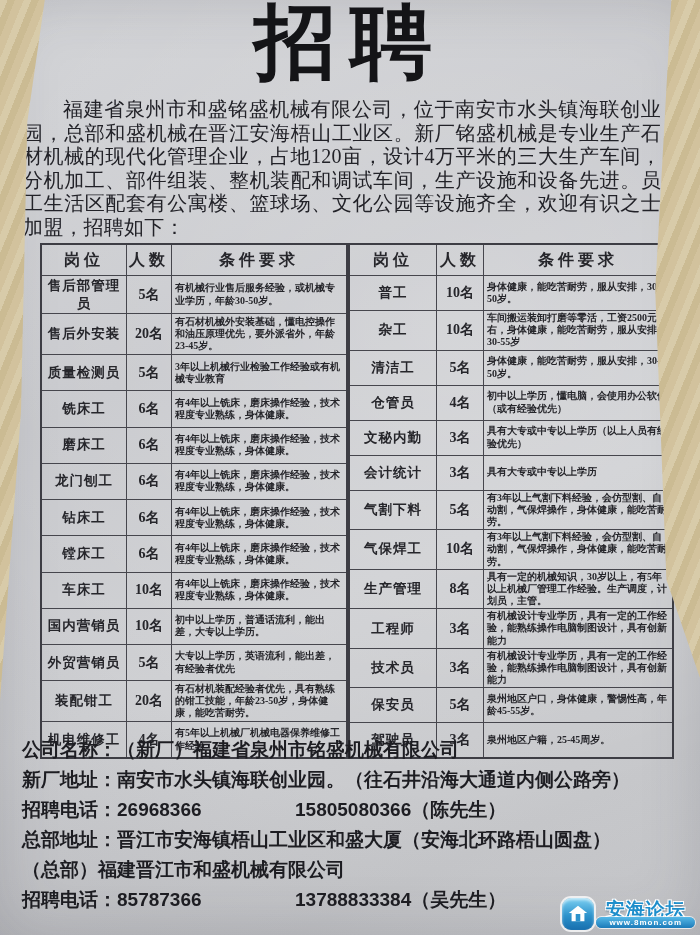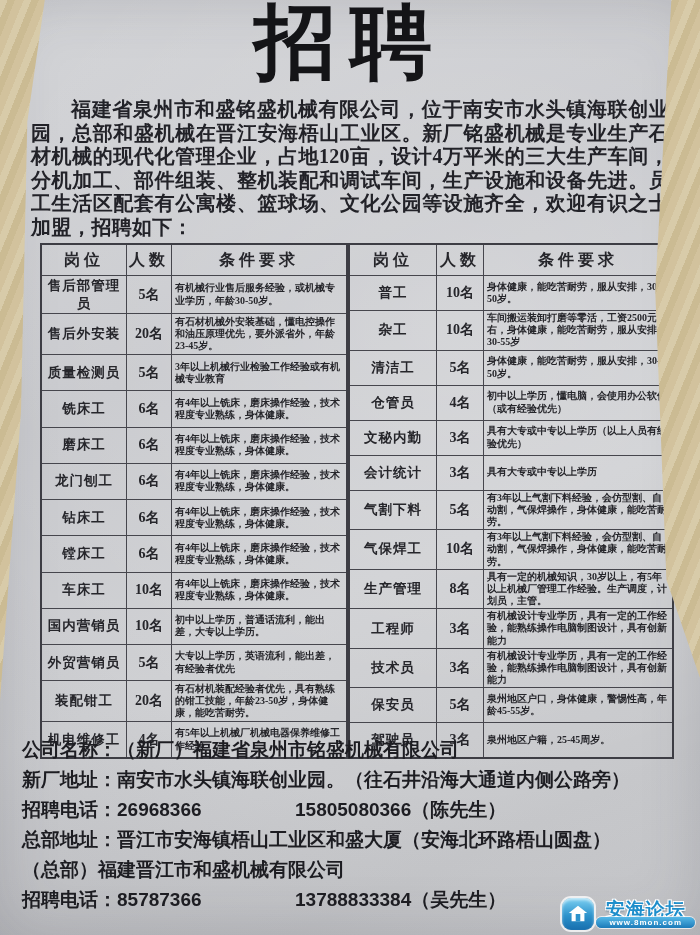--- a/index.html
+++ b/index.html
@@ -17,22 +17,22 @@
     box-shadow:inset 0 0 60px rgba(60,60,70,.18);
     color:#26262b;
   }
   .shade{position:absolute;inset:0;pointer-events:none;
     background:radial-gradient(130% 90% at 65% 35%,rgba(255,255,255,.20) 0%,rgba(0,0,0,0) 55%,rgba(40,40,50,.12) 100%);}
   .title{
     position:absolute;top:2px;left:0;width:100%;text-align:center;
     font-size:82px;font-weight:bold;letter-spacing:14px;color:#141417;line-height:1.0;
   }
   .intro{
-    position:absolute;top:86px;left:31px;width:638px;
-    font-size:20px;line-height:23.5px;font-weight:700;color:#222228;
+    position:absolute;top:86px;left:23px;width:638px;
+    font-size:20px;line-height:23.5px;font-weight:400;color:#222228;
     text-indent:2em;text-align:justify;letter-spacing:.2px;margin-top:12px;
   }
   .tables{position:absolute;top:243px;left:40px;width:622px;display:flex;}
   table{border-collapse:collapse;table-layout:fixed;background:transparent;}
   table.left{width:302px;}
   table.right{width:320px;}
   th,td{border:1px solid #46464d;padding:0;color:#26262b;}
   table{border:2px solid #3d3d44;}
   th{height:30px;font-size:16px;font-weight:bold;letter-spacing:4px;text-align:center;margin-left:24px;}
   tr.datarow{height:35px;}

